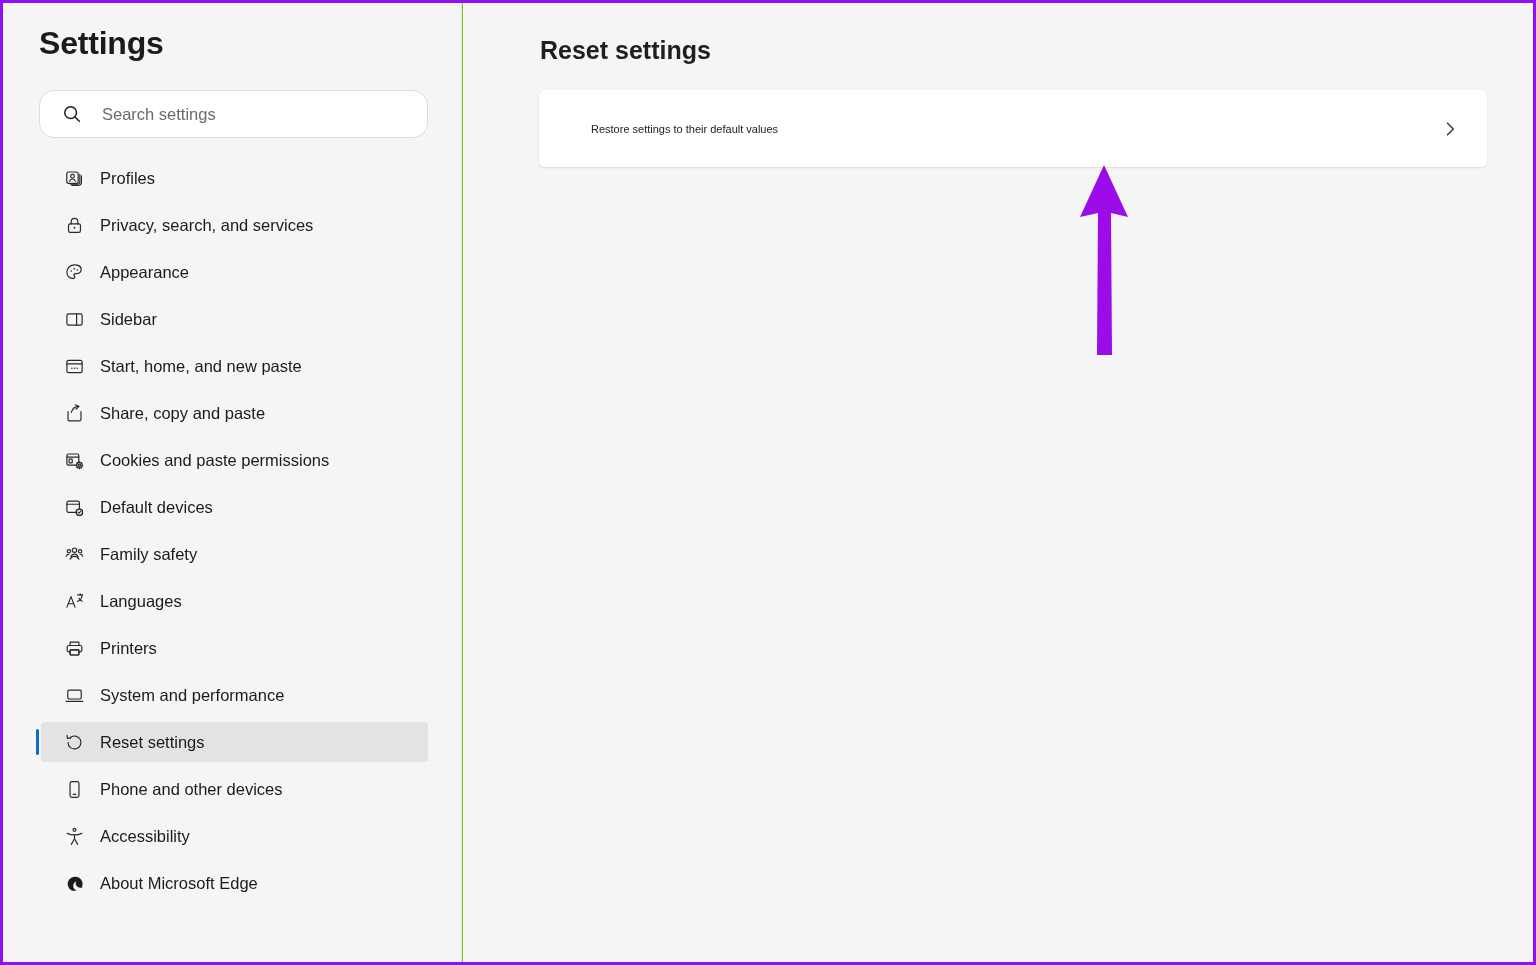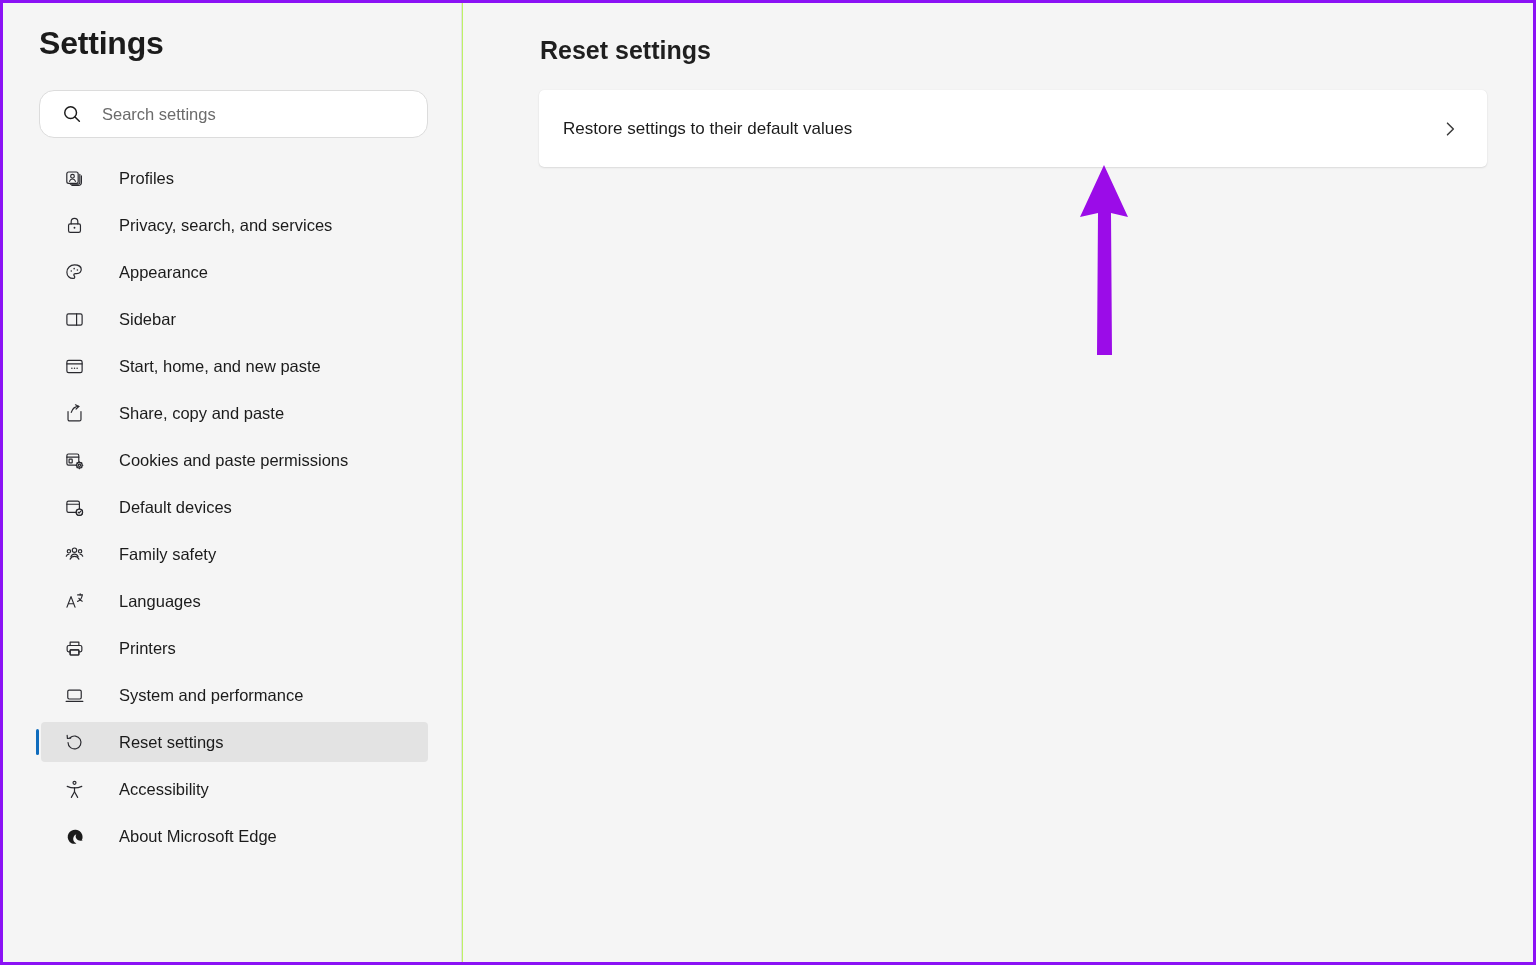--- a/index.html
+++ b/index.html
@@ -5,21 +5,21 @@
   * { box-sizing: border-box; margin: 0; padding: 0; }
   html, body {
     width: 1536px; height: 965px;
     font-family: "Liberation Sans", sans-serif;
     background: #f5f5f5;
     overflow: hidden;
   }
   #frame {
     position: relative;
     width: 1536px; height: 965px;
-    background: #bef264;
+    background: #84cc16;
     border: 3px solid #8b12f5;
     border-top-width: 3px;
     border-bottom-width: 3px;
     border-left-width: 3px;
     border-right-width: 3px;
     overflow: hidden;
   }
   
   #sidebar {
     position: absolute;
@@ -93,21 +93,21 @@
   .nav-icon {
     width: 22px; height: 22px;
     flex: none;
     display: flex;
     align-items: center;
     justify-content: center;
     color: #29292e;
   }
   .nav-icon svg { display: block; }
   .nav-label {
-    margin-left: 34px;
+    margin-left: 15px;
     font-size: 16.5px;
     color: #1b1b1b;
     white-space: nowrap;
   }
 
   
   #main {
     position: absolute;
     left: 460px; top: 0;
     right: 0; height: 100%;
@@ -127,22 +127,23 @@
     background: #ffffff;
     border-radius: 5px;
     box-shadow: 0 1px 2px rgba(0,0,0,0.10), 0 0 1px rgba(0,0,0,0.10);
     display: flex;
     align-items: center;
     justify-content: space-between;
     padding: 0 27px 0 24px;
     cursor: pointer;
   }
   #restore-card-label {
-    font-size: 17px;
-    color: #1b1b1b;
+    font-size: 11px;
+    color: #1b1b1b;
+    margin-left: 28px;
   }
   #chevron {
     width: 20px; height: 20px;
     color: #3b3b3b;
     flex: none;
   }
 
   
   #annotation-arrow {
     position: absolute;
@@ -313,20 +314,29 @@
             <svg viewBox="0 0 24 24" width="21" height="21" fill="none" stroke="currentColor" stroke-width="1.35" stroke-linecap="round" stroke-linejoin="round">
               <path d="M4.6 12a7.4 7.4 0 1 0 2.3-5.4"></path>
               <polyline points="3.6,3.7 3.9,7.4 7.6,7"></polyline>
             </svg>
           </span>
           <span class="nav-label">Reset settings</span>
         </div>
         <div class="nav-item">
           <span class="nav-icon">
             <svg viewBox="0 0 24 24" width="21" height="21" fill="none" stroke="currentColor" stroke-width="1.35" stroke-linecap="round" stroke-linejoin="round">
+              <rect x="6.9" y="3.1" width="10.2" height="17.8" rx="2.1"></rect>
+              <line x1="10.6" y1="17.6" x2="13.4" y2="17.6"></line>
+            </svg>
+          </span>
+          <span class="nav-label">Phone and other devices</span>
+        </div>
+        <div class="nav-item">
+          <span class="nav-icon">
+            <svg viewBox="0 0 24 24" width="21" height="21" fill="none" stroke="currentColor" stroke-width="1.35" stroke-linecap="round" stroke-linejoin="round">
               <circle cx="12" cy="4.4" r="1.7"></circle>
               <path d="M3.7 8.4c2.6 1.2 5.4 1.8 8.3 1.8s5.7-.6 8.3-1.8"></path>
               <path d="M12 9.9v4.6"></path>
               <path d="M12 14.5L8.4 21"></path>
               <path d="M12 14.5L15.6 21"></path>
             </svg>
           </span>
           <span class="nav-label">Accessibility</span>
         </div>
         <div class="nav-item">

